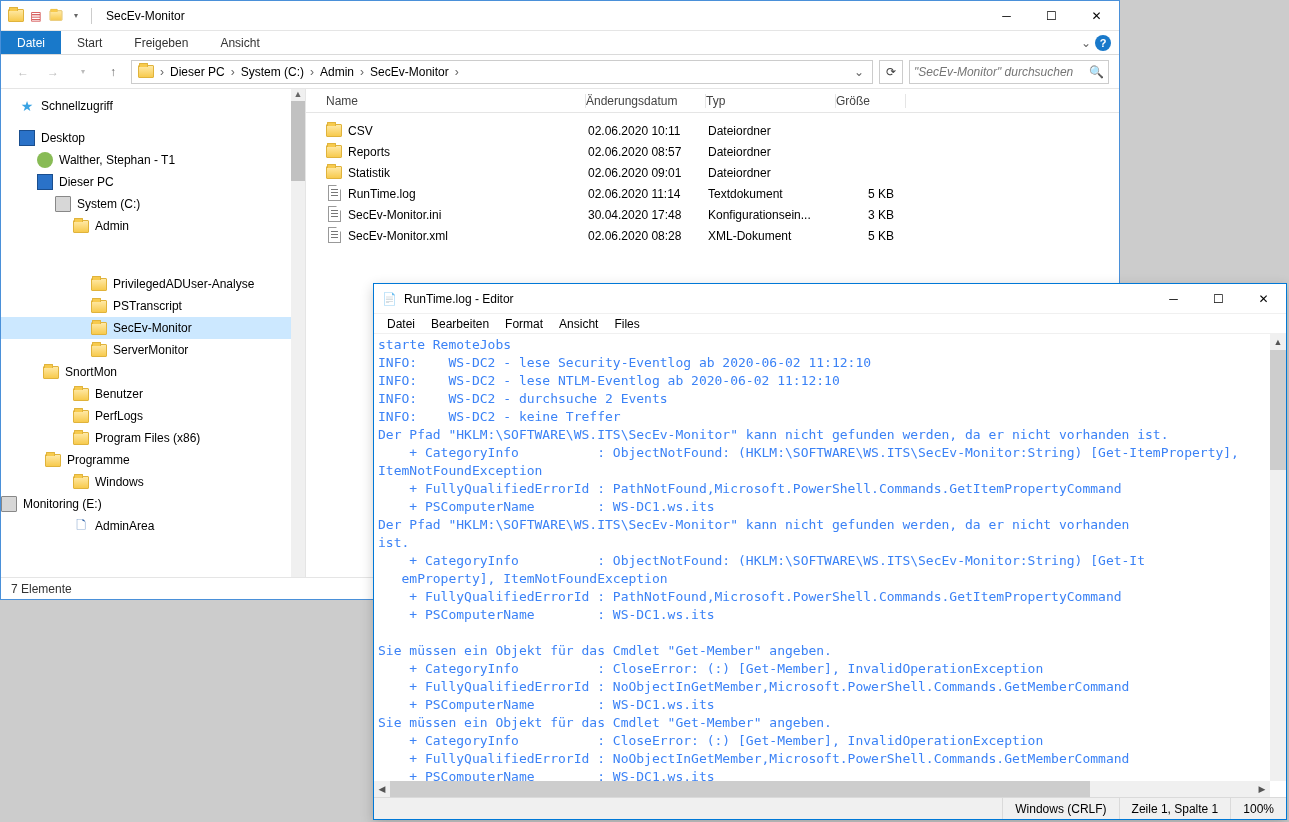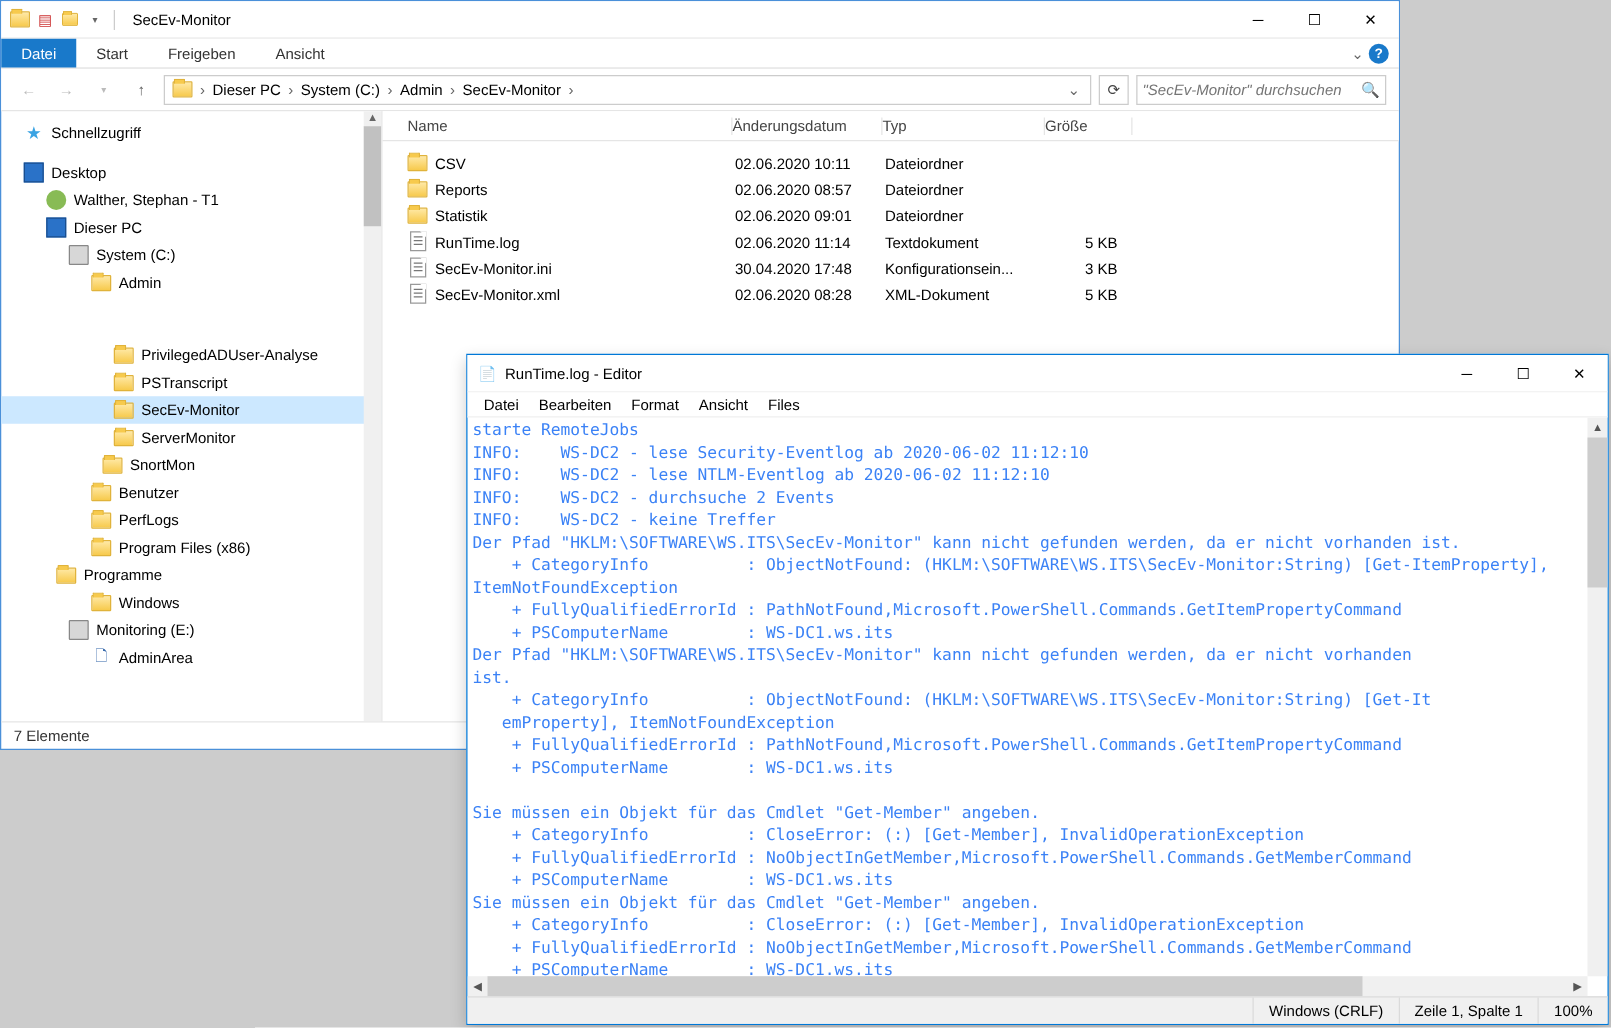--- a/index.html
+++ b/index.html
@@ -199,21 +199,21 @@
             <span class="folder-ico"></span>
           </span>
           <span>SecEv-Monitor</span>
         </div>
       <div class="node" style="padding-left:90px;">
           <span class="ticon">
             <span class="folder-ico"></span>
           </span>
           <span>ServerMonitor</span>
         </div>
-      <div class="node" style="padding-left:81px;text-align:center;">
+      <div class="node" style="padding-left:42px;text-align:center;">
           <span class="ticon">
             <span class="folder-ico"></span>
           </span>
           <span>SnortMon</span>
         </div>
       <div class="node" style="padding-left:72px;">
           <span class="ticon">
             <span class="folder-ico"></span>
           </span>
           <span>Benutzer</span>
@@ -235,21 +235,21 @@
             <span class="folder-ico"></span>
           </span>
           <span>Programme</span>
         </div>
       <div class="node" style="padding-left:72px;">
           <span class="ticon">
             <span class="folder-ico"></span>
           </span>
           <span>Windows</span>
         </div>
-      <div class="node" style="padding-left:54px;">
+      <div class="node" style="">
           <span class="ticon drive-ico"></span>
           <span>Monitoring (E:)</span>
         </div>
       <div class="node" style="padding-left:72px;">
           <span class="ticon" style="color:#36a;">🗋</span>
           <span>AdminArea</span>
         </div>
       <div class="treescroll">
           <div class="arr">▲</div>
           <div class="thumb"></div>

